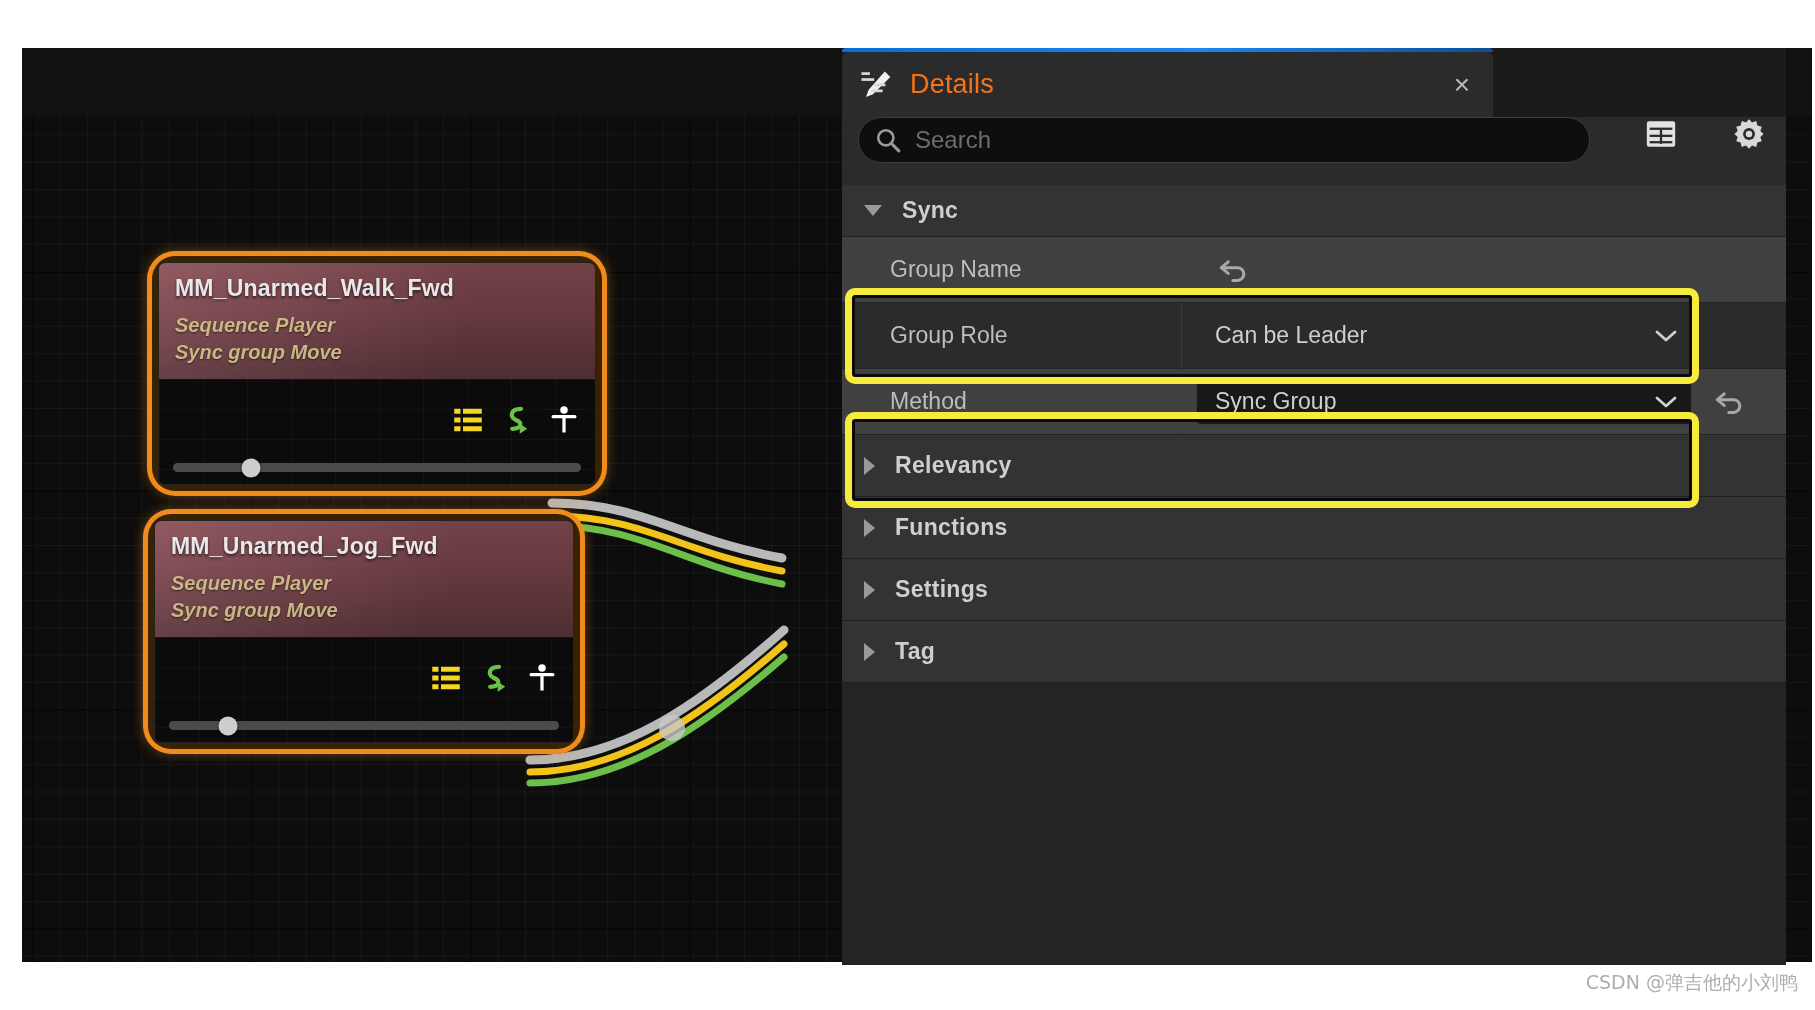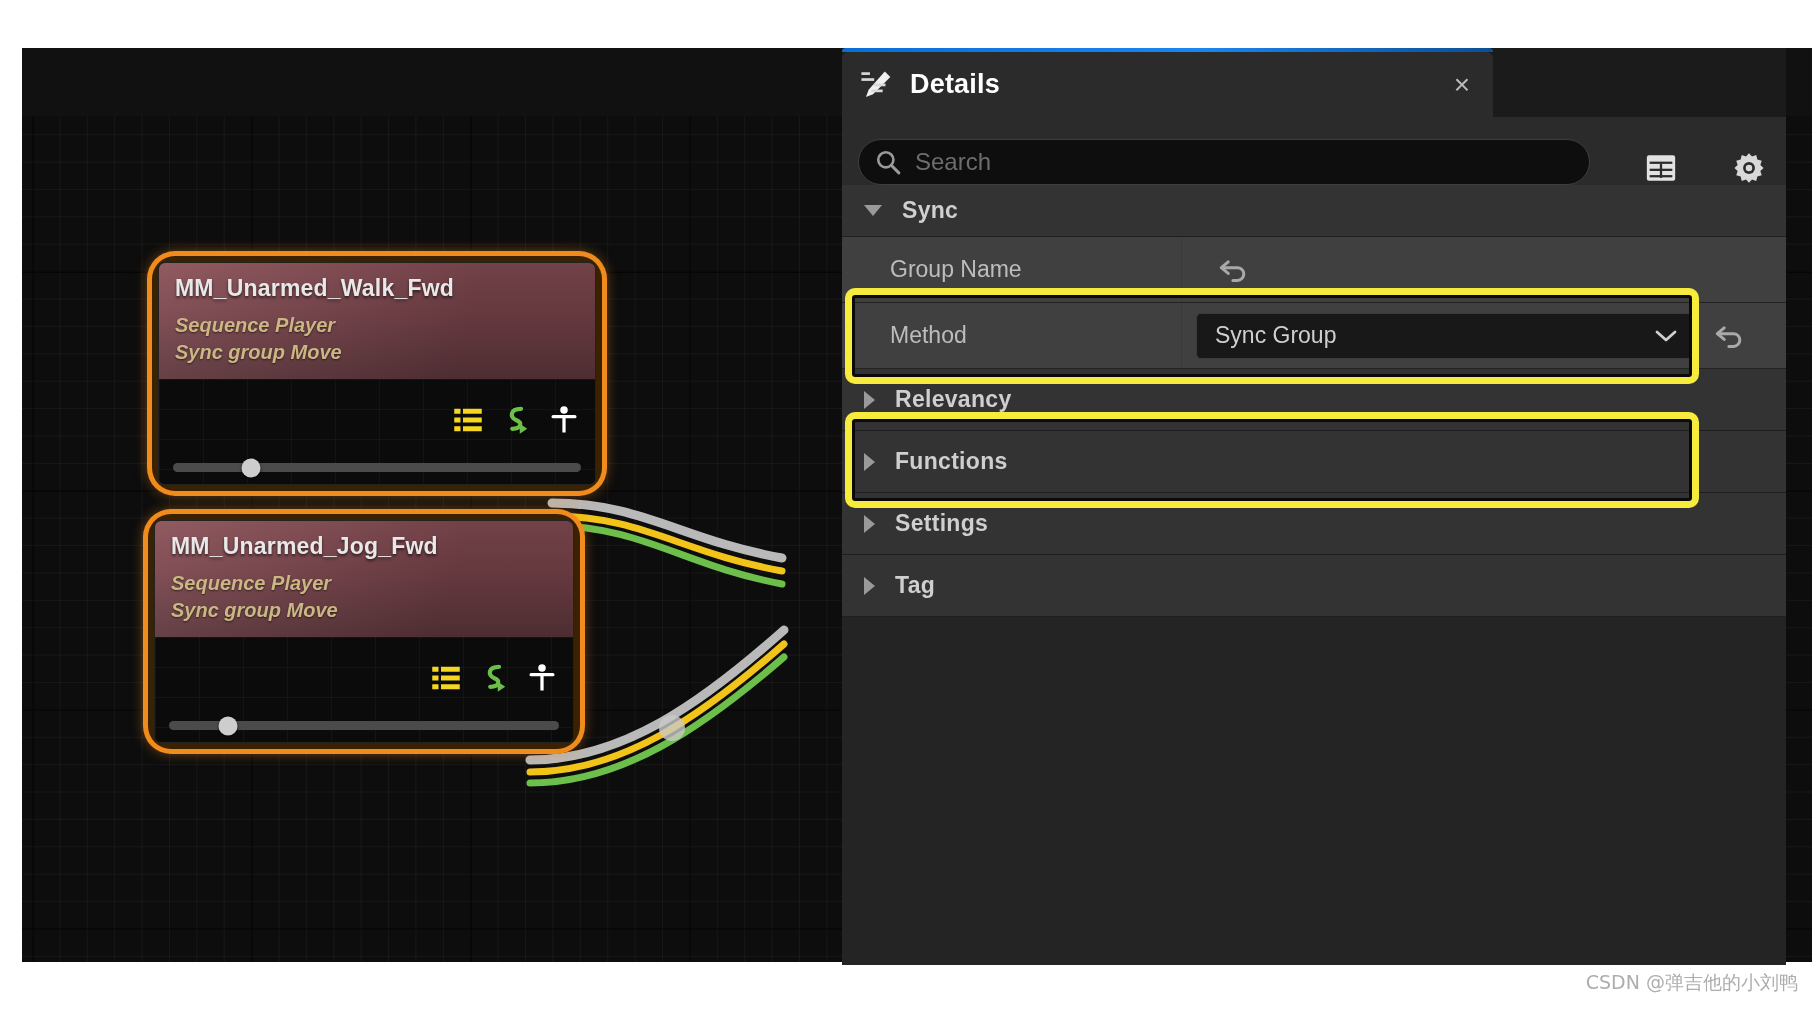--- a/index.html
+++ b/index.html
@@ -124,30 +124,30 @@
     position:absolute; left:0; top:0; width:651px; height:4px;
     background:linear-gradient(90deg,#0b6ed8 0%, #1b86ef 55%, #0c4f96 100%);
     border-top-left-radius:4px; border-top-right-radius:4px;
   }
   .tab-row{
     position:absolute; left:0; top:4px; width:651px; height:65px;
     display:flex; align-items:center; padding:0 16px 0 18px;
   }
   .tab-icon{ width:34px; height:34px; flex:0 0 auto; }
   .tab-label{
-    font-size:27px; font-weight:700; color:#ffffff; margin-left:16px;
+    font-size:27px; font-weight:400; color:#f97316; margin-left:16px;
     letter-spacing:.2px;
   }
   .tab-close{
     margin-left:auto; font-size:28px; color:#b9b9b9; line-height:1;
     width:30px; text-align:center; font-weight:400;
   }
 
   .searchbar-row{
-    height:68px; display:flex; align-items:flex-end;
+    height:68px; display:flex; align-items:flex-start;
     padding:0 20px 0 16px; background:#2b2b2b;gap:36px;
   }
   .search-field{
     flex:1 1 auto; height:46px; background:#0e0e0e;
     border:1px solid #3e3e3e; border-radius:23px;
     display:flex; align-items:center; padding:0 16px;
   }
   .search-icon{ width:26px; height:26px; flex:0 0 auto; }
   .search-placeholder{
     margin-left:14px; font-size:24px; color:#6d6d6d;
@@ -367,20 +367,32 @@
         <div class="prop-value">
           <div class="reset-slot">
             <svg class="reset-icon" viewBox="0 0 26 22">
               <path d="M8 4 L2 9 L8 14" stroke="#a9a9a9" stroke-width="2.6" fill="none" stroke-linecap="round" stroke-linejoin="round"></path>
               <path d="M2.6 9 H16 a5.5 5.5 0 0 1 0 11 H12" stroke="#a9a9a9" stroke-width="2.6" fill="none" stroke-linecap="round"></path>
             </svg>
           </div>
         </div>
       </div>
 
+      <div class="prop-row alt">
+        <div class="prop-name">Group Role</div>
+        <div class="prop-value">
+          <div class="val-combo flat">
+            <span>Can be Leader</span>
+            <svg class="combo-caret" viewBox="0 0 22 14">
+              <path d="M2 3 L11 11 L20 3" stroke="#cfcfcf" stroke-width="2.8" fill="none" stroke-linecap="round" stroke-linejoin="round"></path>
+            </svg>
+          </div>
+          <div class="reset-slot"></div>
+        </div>
+      </div>
 
       <div class="prop-row">
         <div class="prop-name">Method</div>
         <div class="prop-value">
           <div class="val-combo">
             <span>Sync Group</span>
             <svg class="combo-caret" viewBox="0 0 22 14">
               <path d="M2 3 L11 11 L20 3" stroke="#cfcfcf" stroke-width="2.8" fill="none" stroke-linecap="round" stroke-linejoin="round"></path>
             </svg>
           </div>

